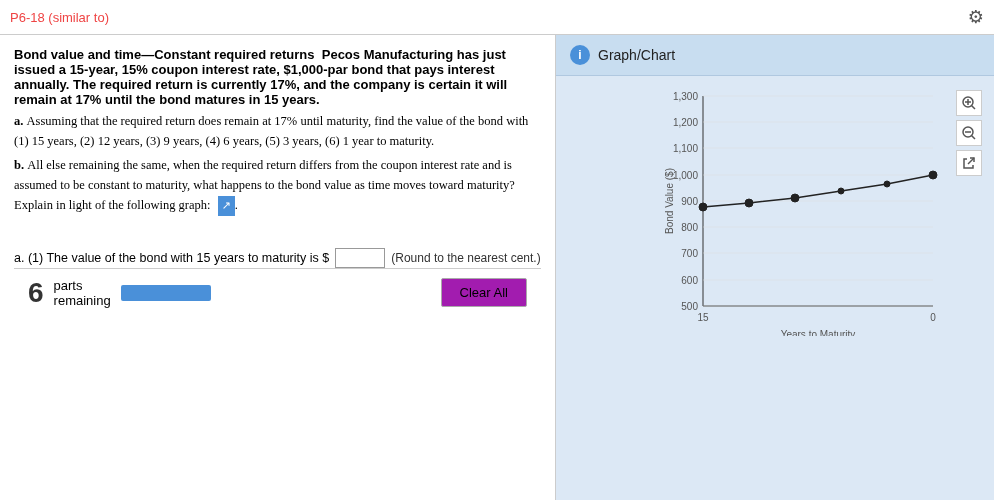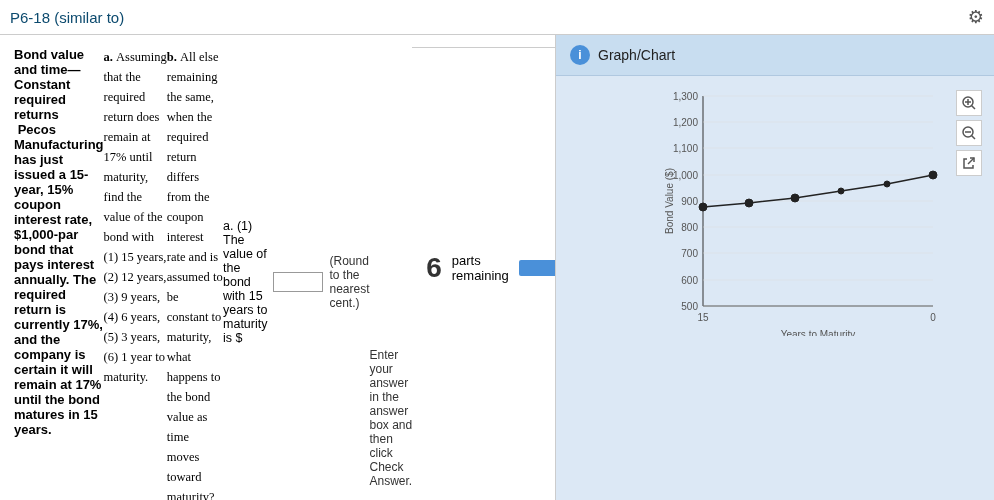--- a/index.html
+++ b/index.html
@@ -2,28 +2,28 @@
 <html><head>
   <meta charset="utf-8">
   <style>
     * { box-sizing: border-box; margin: 0; padding: 0; }
     body { font-family: Arial, sans-serif; font-size: 13px; background: #f0f0f0; width: 994px; height: 500px; overflow: hidden; }
 
     .main-container { width: 994px; height: 500px; background: #fff; display: flex; flex-direction: column; }
 
     
     .title-bar { display: flex; align-items: center; justify-content: space-between; background: #fff; border-bottom: 1px solid #ccc; padding: 6px 10px; }
-    .title-text { font-size: 15px; color: #0c4a6e; }
+    .title-text { font-size: 13px; color: #ef4444; }
     .gear-icon { font-size: 18px; color: #555; cursor: pointer; }
 
     
     .content-area { display: flex; flex: 1; overflow: hidden; }
 
     
-    .left-panel { flex: 0 0 556px; display: flex; flex-direction: row; padding: 12px 14px; overflow-y: auto; border-right: 1px solid #ccc; }
+    .left-panel { flex: 0 0 556px; display: flex; flex-direction: column; padding: 12px 14px; overflow-y: auto; border-right: 1px solid #ccc; }
 
     .problem-title { font-weight: bold; font-size: 13px; margin-bottom: 4px; }
     .part-a, .part-b { font-size: 12.5px; line-height: 1.6; margin-bottom: 4px; font-family: Liberation Serif, serif; }
     .bold { font-weight: bold; }
 
     .graph-link { display: inline-block; background: #4a90d9; color: white; font-size: 11px; padding: 1px 4px; margin-left: 4px; cursor: pointer; }
 
     .answer-row { display: flex; align-items: center; gap: 6px; margin-top: 28px; font-size: 12.5px; }
     .answer-input { width: 50px; height: 20px; border: 1px solid #999; padding: 2px 4px; font-size: 12px; }
     .round-note { color: #333; font-size: 12px; }
@@ -76,21 +76,20 @@
       <div class="part-b">
         <span class="bold">b.</span>&nbsp;<span>All else remaining the same, when the required return differs from the coupon interest rate and is assumed to be constant to maturity, what happens to the bond value as time moves toward maturity?  Explain in light of the following graph:</span>&nbsp;<span class="graph-link">↗</span>.
       </div>
 
       <div class="answer-row">
         <span>a.  (1) The value of the bond with 15 years to maturity is $</span>
         <input class="answer-input" type="text" style="">
         <span class="round-note">(Round to the nearest cent.)</span>
       </div>
 
-      <div class="instruction">Enter your answer in the answer box and then click Check Answer.</div>
 
       <div class="bottom-bar">
         <div class="parts-info">
           <span class="parts-number">6</span>
           <div>
             <div>parts</div>
             <div>remaining</div>
           </div>
           <div class="progress-bar-container"></div>
         </div>

